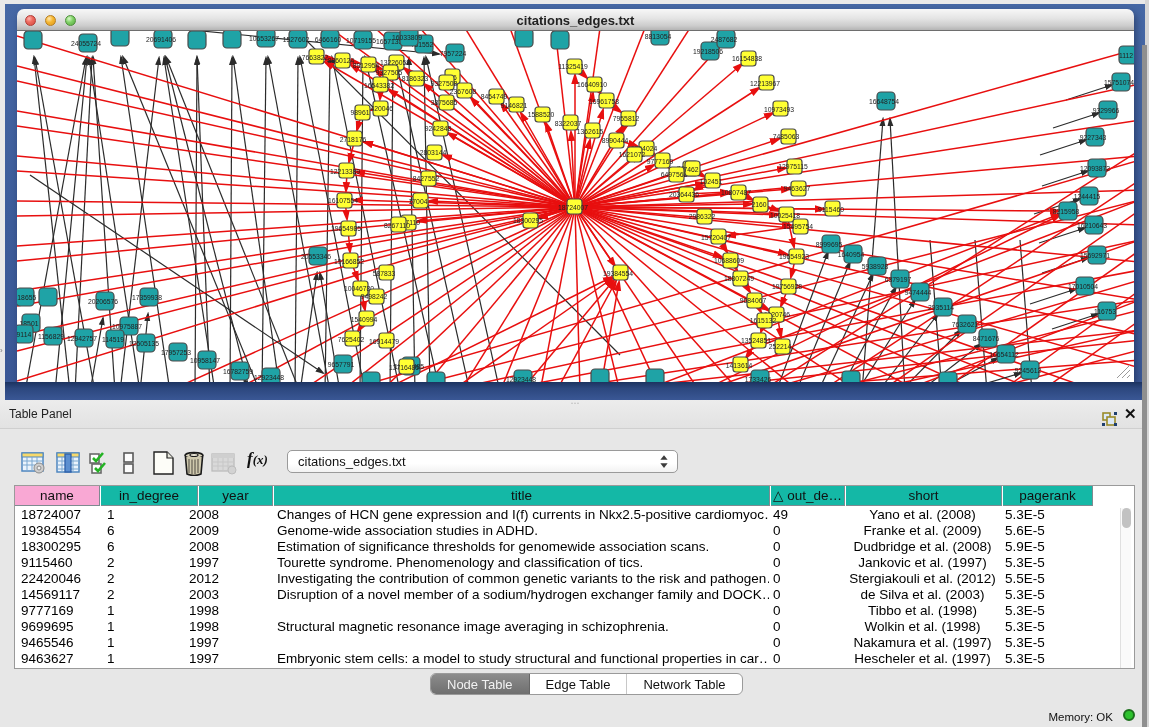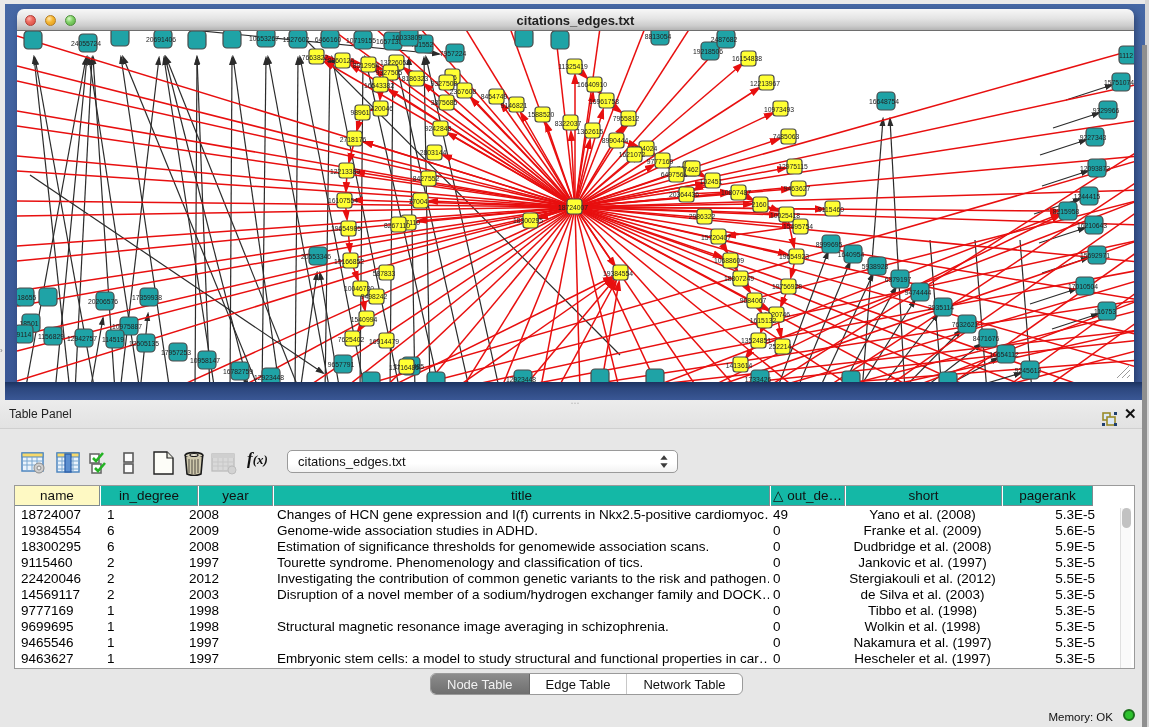--- a/index.html
+++ b/index.html
@@ -40,21 +40,21 @@
 #thead div { position:absolute; top:0; height:20px; background:#14b8a6; border-right:1px solid #7e8a90; border-bottom:1px solid #7e8a90; text-align:center; line-height:20px; }
 #tbody { position:absolute; left:0; top:21px; width:1119px; font-size:13.5px; color:#000; }
 .tr { position:relative; height:16px; line-height:16px; white-space:nowrap; }
 .tr div { position:absolute; top:0; overflow:hidden; }
 .c0 { left:6px;   width:95px; }
 .c1 { left:92px;  width:95px; }
 .c2 { left:174px; width:75px; }
 .c3 { left:262px; width:492px; }
 .c4 { left:758px; width:70px; }
 .c5 { left:829px; width:157px; text-align:center; }
-.c6 { left:990px; width:90px;text-align:right; }
+.c6 { left:990px; width:90px; }
 #vscroll { position:absolute; right:3px; top:22px; width:11px; height:160px; background:#fafafa; border-left:1px solid #e0e0e0; }
 #vthumb { position:absolute; left:1px; top:0px; width:9px; height:20px; background:#c2c2c2; border-radius:5px; }
 
 #tabs { position:absolute; left:430px; top:273px; height:22px; display:flex; border:1px solid #9a9a9a; border-radius:6px; overflow:hidden; background:#fff; }
 #tabs div { font-size:13px; line-height:21px; padding:0 16px; color:#111; border-right:1px solid #c8c8c8; }
 #tabs div.sel { background:linear-gradient(180deg,#8c8c8c,#6f6f6f); color:#f2f2f2; border-right:1px solid #666; }
 #tabs div:last-child { border-right:none; }
 
 #memok { position:absolute; right:36px; top:311px; font-size:11.5px; color:#111; }
 #greendot { position:absolute; right:14px; top:309px; width:12px; height:12px; border-radius:50%; background:#2ec22e; border:2px solid #1d701d; }
@@ -646,21 +646,21 @@
     <div class="icon" style="left:247px;top:20px;font-family:'Liberation Serif',serif;font-style:italic;font-weight:bold;font-size:17px;color:#111;text-align:center;">f<span style="font-size:13px;">(x)</span></div>
     <div id="dropdown">citations_edges.txt
       <svg id="steppers" width="11" height="17" viewBox="0 0 11 17">
         <path d="M1.5 6 L5.5 1 L9.5 6 Z" fill="#3c3c3c"></path>
           <path d="M1.5 10 L5.5 15 L9.5 10 Z" fill="#3c3c3c"></path>
       </svg>
     </div>
   </div>
   <div id="tablebox">
     <div id="thead">
-      <div style="left:0px;width:85px;background:#fef9c3;">name</div>
+      <div style="left:0px;width:85px;background:#f9a8d4;">name</div>
       <div style="left:86px;width:97px;">in_degree</div>
       <div style="left:184px;width:74px;">year</div>
       <div style="left:259px;width:496px;">title</div>
       <div style="left:756px;width:74px;">△ out_de…</div>
       <div style="left:831px;width:156px;">short</div>
       <div style="left:988px;width:90px;">pagerank</div>
     </div>
     <div id="tbody">
 <div class="tr">
           <div class="c0">18724007</div>

